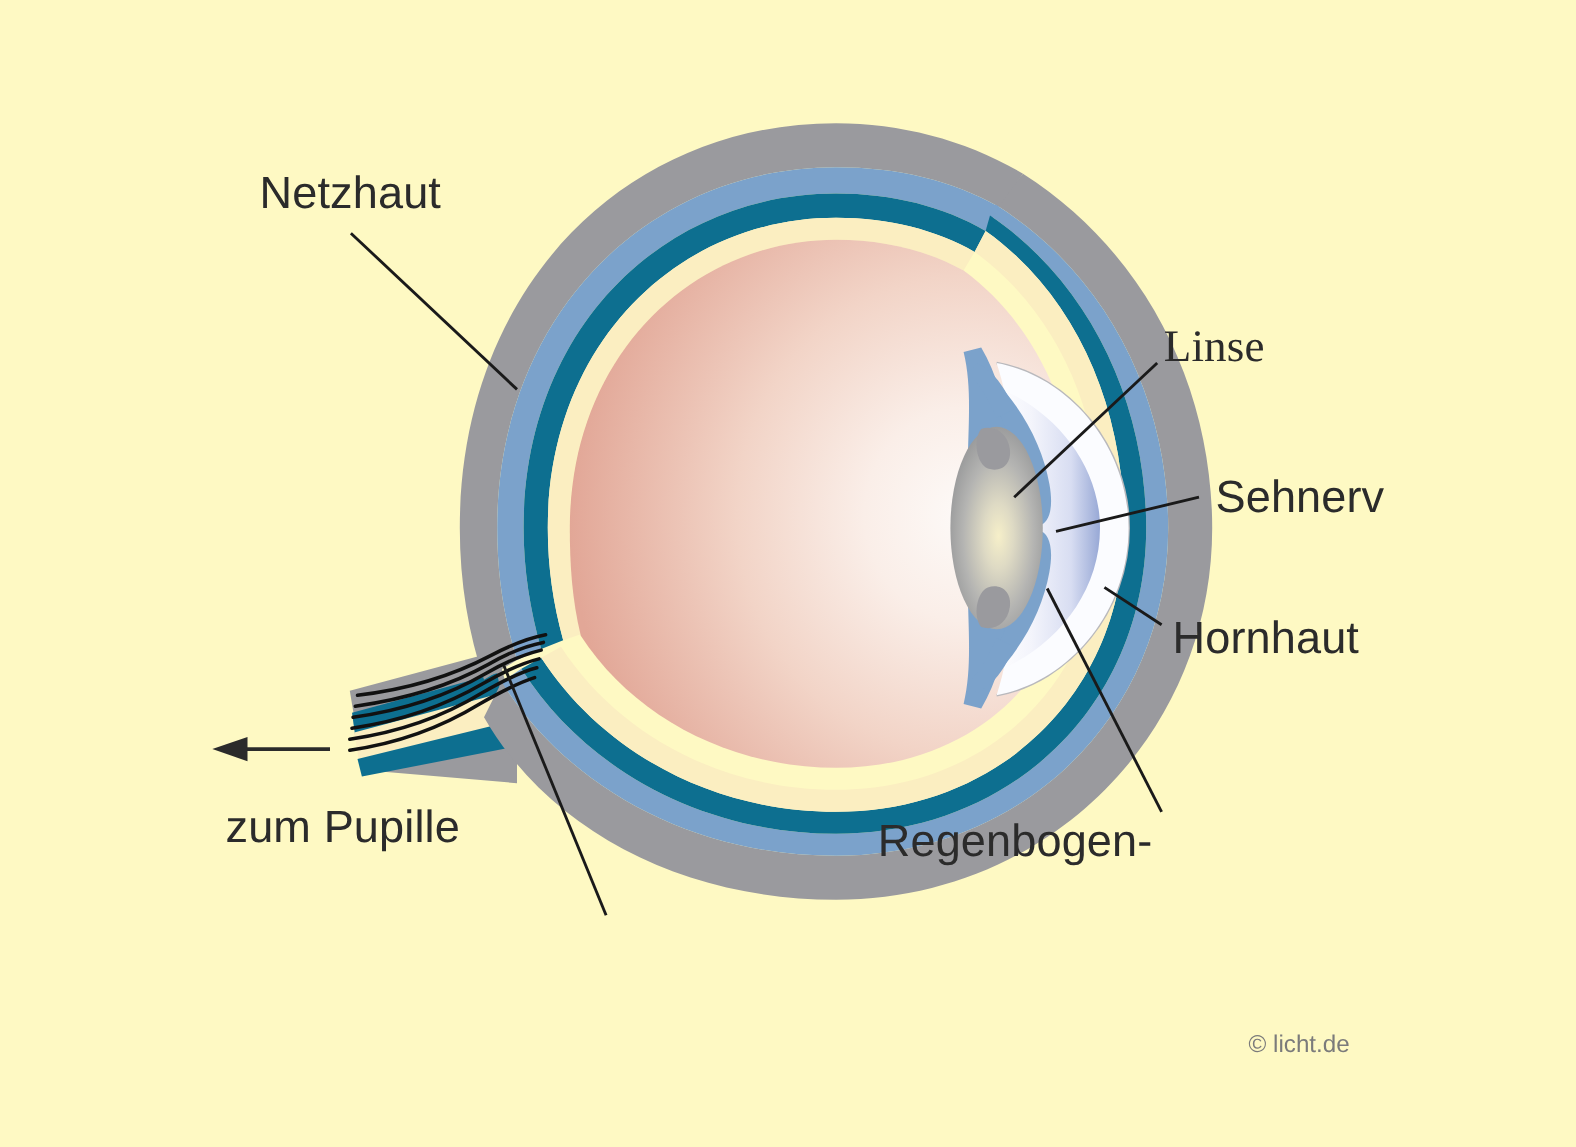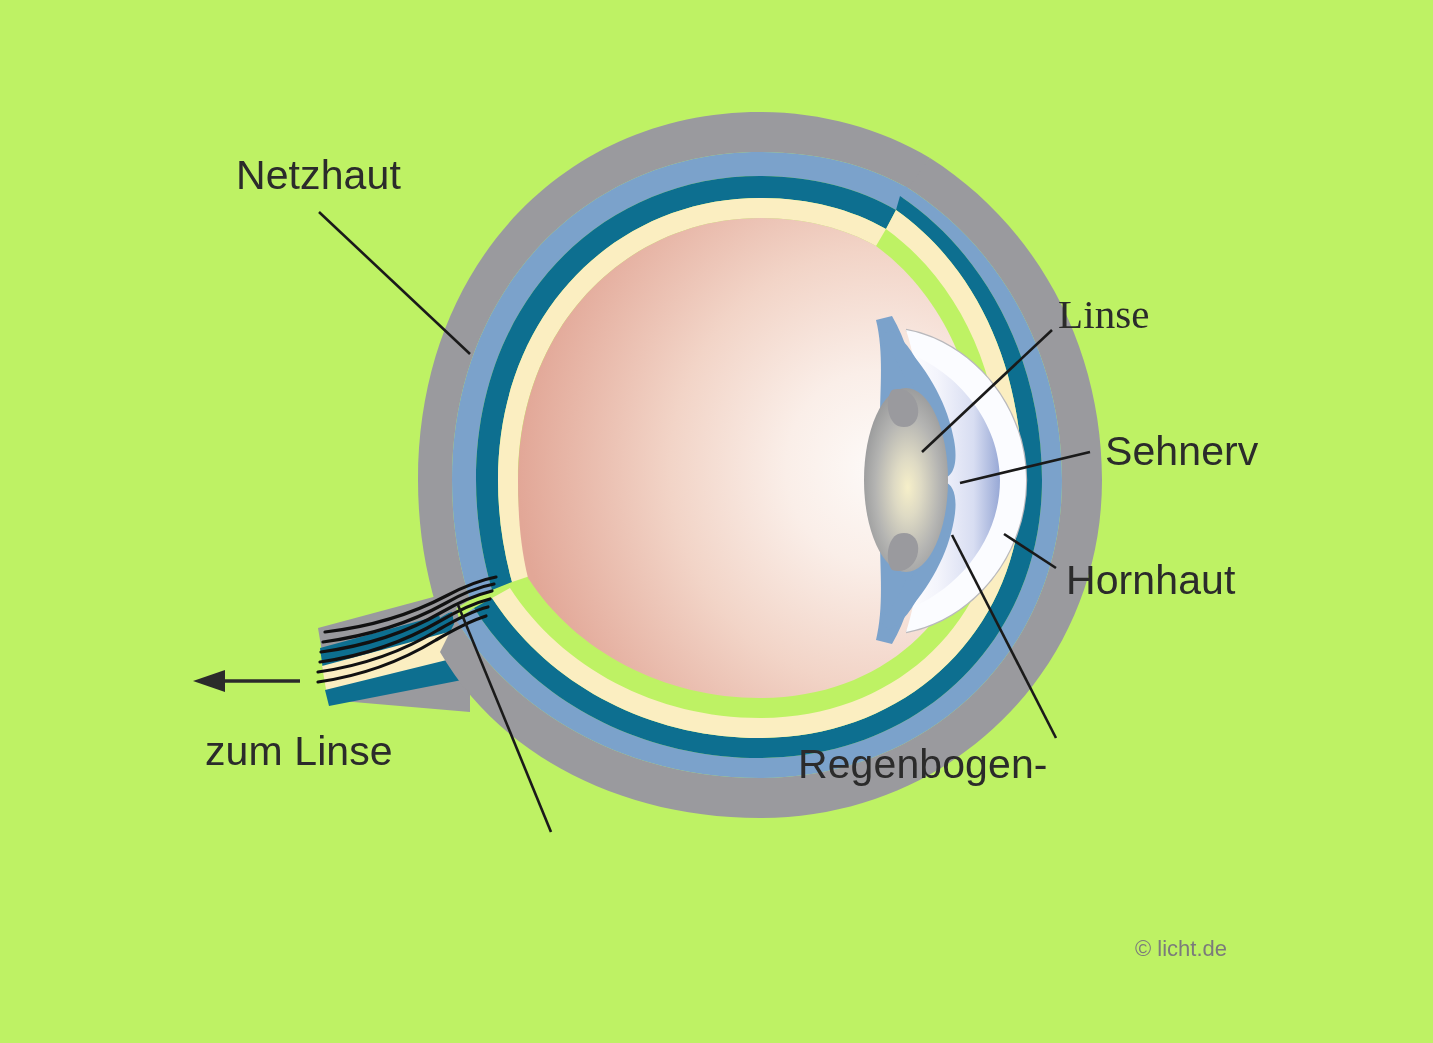--- a/index.html
+++ b/index.html
@@ -7,21 +7,21 @@
     padding: 0;
     background: #ebebeb;
   }
   body {
     font-family: "Liberation Sans", sans-serif;
   }
   #stage {
     position: relative;
     width: 1433px;
     height: 1043px;
-    background: #bef264;
+    background: #fef9c3;
     overflow: hidden;
   }
   #diagram {
     position: absolute;
     left: 0;
     top: 0;
     width: 1433px;
     height: 1043px;
     display: block;
   }
@@ -248,17 +248,17 @@
 
   <div class="lbl" style="left:1058px; top:291px;font-family:Liberation Serif, serif;">Linse</div>
 
   <div class="lbl" style="left:1105px; top:428px;">Sehnerv</div>
 
   <div class="lbl" style="left:1066px; top:557px;">Hornhaut</div>
 
   <div class="lbl lbl-r" style="left:798px; top:741px; width:382px;"><span>Regenbogen-</span><br></div>
 
 
-  <div class="lbl" style="left:205px; top:728px;">zum Linse</div>
+  <div class="lbl" style="left:205px; top:728px;">zum Pupille</div>
 
   <div id="copyright">© licht.de</div>
 
 </div>
 
 </body></html>

